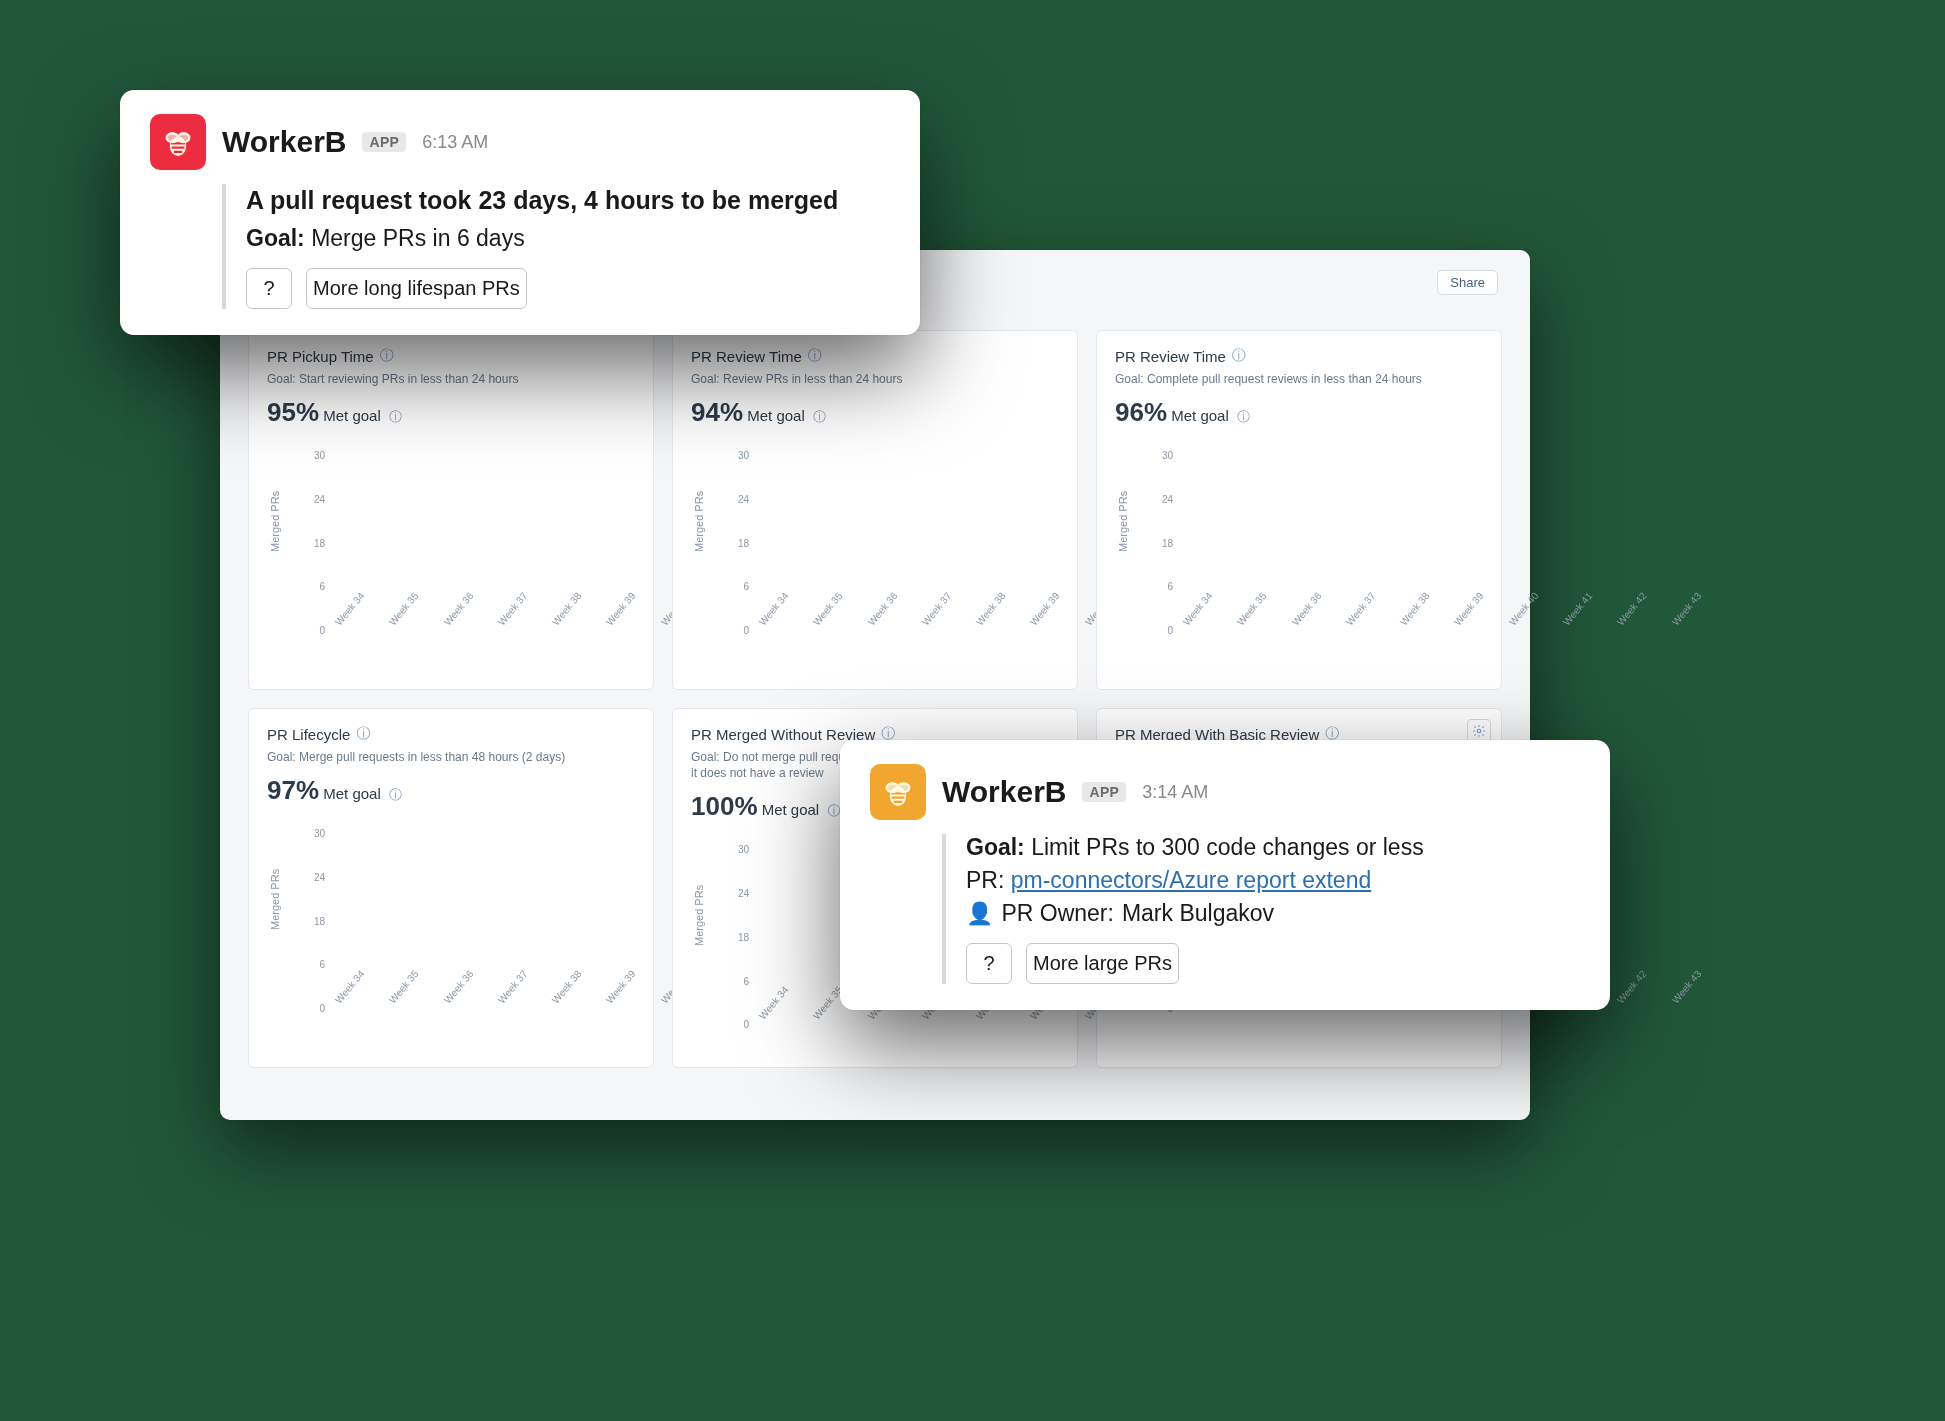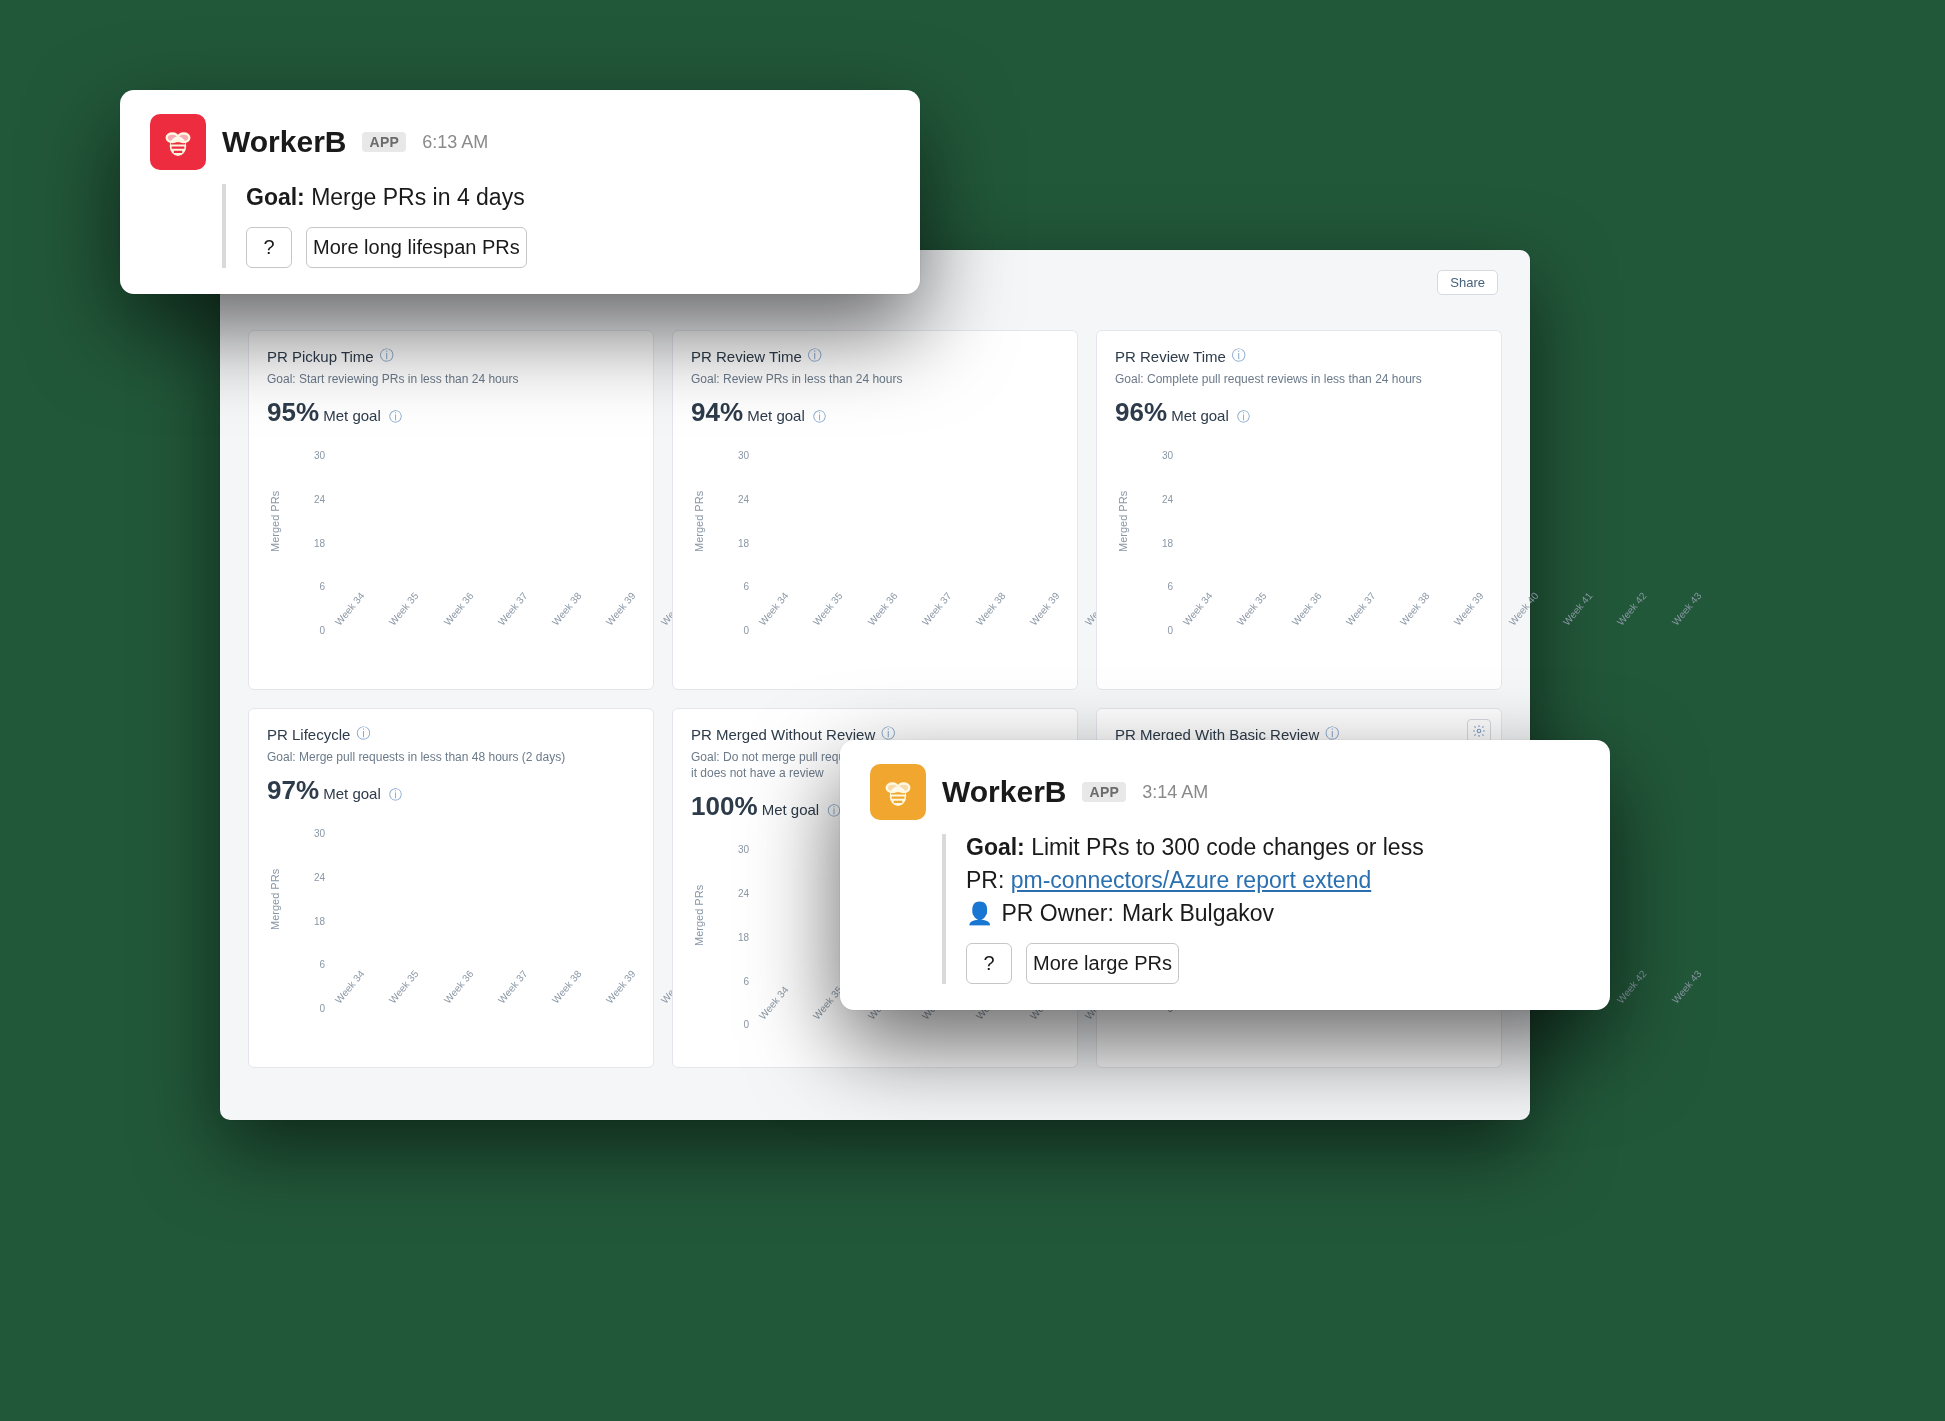--- a/index.html
+++ b/index.html
@@ -660,21 +660,22 @@
         <path d="M7 13h10M7.5 16h9M9 19h6" stroke="#ee2c40"></path>
         <ellipse cx="8" cy="9" rx="4" ry="3" fill="rgba(255,255,255,.6)"></ellipse>
         <ellipse cx="16" cy="9" rx="4" ry="3" fill="rgba(255,255,255,.6)"></ellipse>
       </svg>
     </div>
     <span class="app-name">WorkerB</span>
     <span class="app-badge">APP</span>
     <span class="slack-time">6:13 AM</span>
   </div>
   <div class="slack-body">
-    <div class="line"><b>Goal:</b> <span>Merge PRs in 4 days</span></div>
+    <div class="headline">A pull request took 23 days, 4 hours to be merged</div>
+    <div class="line"><b>Goal:</b> <span>Merge PRs in 6 days</span></div>
     <div class="btn-row">
       <button class="btn sq">?</button>
       <button class="btn">More long lifespan PRs</button>
     </div>
   </div>
 </div>
 
 <div class="slack slack-b">
   <div class="slack-head">
     <div class="bee-icon bee-orange">

